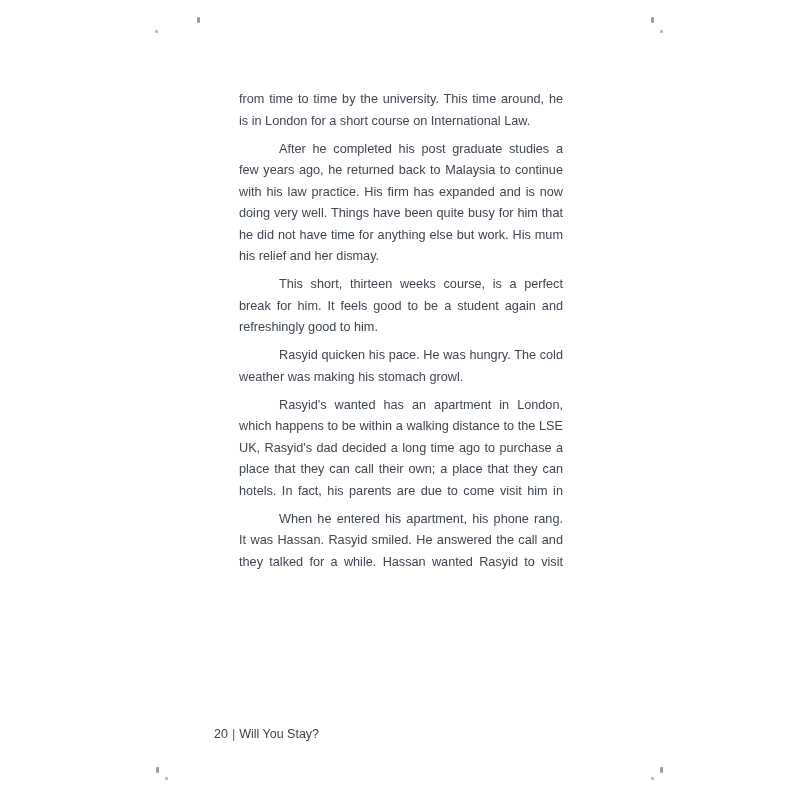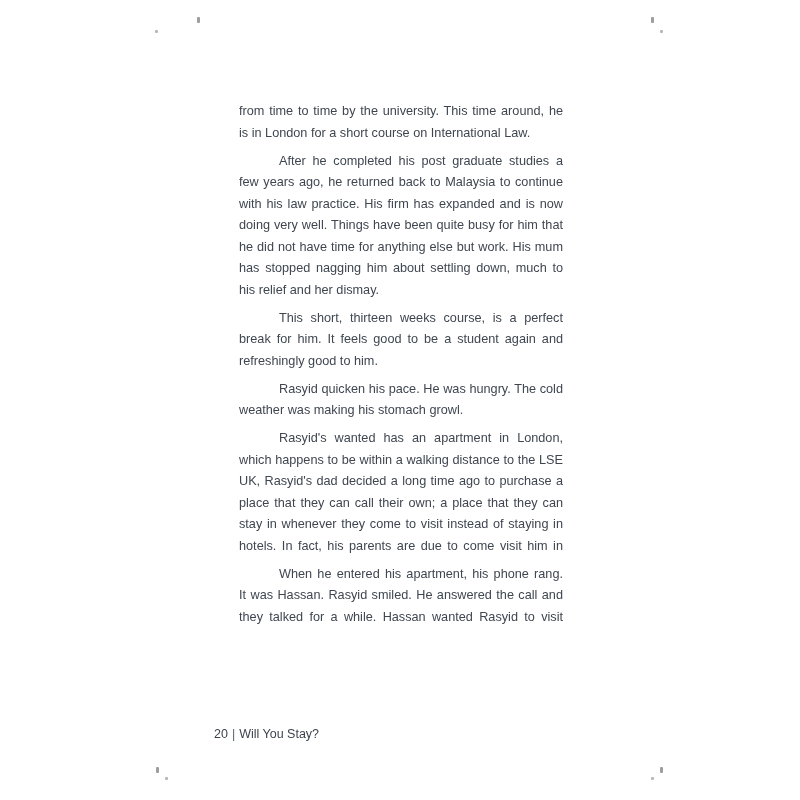--- a/index.html
+++ b/index.html
@@ -11,21 +11,21 @@
   .page {
     position: relative;
     width: 800px;
     height: 800px;
     background: #ffffff;
     overflow: hidden;
   }
   .body-text {
     position: absolute;
     left: 239px;
-    top: 101px;
+    top: 89px;
     width: 324px;
     color: #3f4650;
     font-size: 12.7px;
     line-height: 21.5px;
     overflow: hidden;
   }
   .para {
     margin: 0 0 6.5px 0;
   }
   .para:last-child { margin-bottom: 0; }
@@ -95,38 +95,36 @@
       <div class="para">
         <div class="tline">from time to time by the university. This time around, he</div>
         <div class="tline lastline">is in London for a short course on International Law.</div>
       </div>
       <div class="para">
         <div class="tline indented">After he completed his post graduate studies a</div>
         <div class="tline">few years ago, he returned back to Malaysia to continue</div>
         <div class="tline">with his law practice. His firm has expanded and is now</div>
         <div class="tline">doing very well. Things have been quite busy for him that</div>
         <div class="tline">he did not have time for anything else but work. His mum</div>
-        <div class="tline">has stopped nagging him about settling down, much to</div>
         <div class="tline lastline">his relief and her dismay.</div>
       </div>
       <div class="para">
         <div class="tline indented">This short, thirteen weeks course, is a perfect</div>
         <div class="tline">break for him. It feels good to be a student again and</div>
         <div class="tline lastline">refreshingly good to him.</div>
       </div>
       <div class="para">
         <div class="tline indented">Rasyid quicken his pace. He was hungry. The cold</div>
         <div class="tline lastline">weather was making his stomach growl.</div>
       </div>
       <div class="para">
         <div class="tline indented">Rasyid's wanted has an apartment in London,</div>
         <div class="tline">which happens to be within a walking distance to the LSE</div>
         <div class="tline">UK, Rasyid's dad decided a long time ago to purchase a</div>
         <div class="tline">place that they can call their own; a place that they can</div>
-        <div class="tline">stay in whenever they come to visit instead of staying in</div>
         <div class="tline">hotels. In fact, his parents are due to come visit him in</div>
       </div>
       <div class="para">
         <div class="tline indented">When he entered his apartment, his phone rang.</div>
         <div class="tline">It was Hassan. Rasyid smiled. He answered the call and</div>
         <div class="tline">they talked for a while. Hassan wanted Rasyid to visit</div>
       </div>
     </div>
 
   <div class="page-footer">

